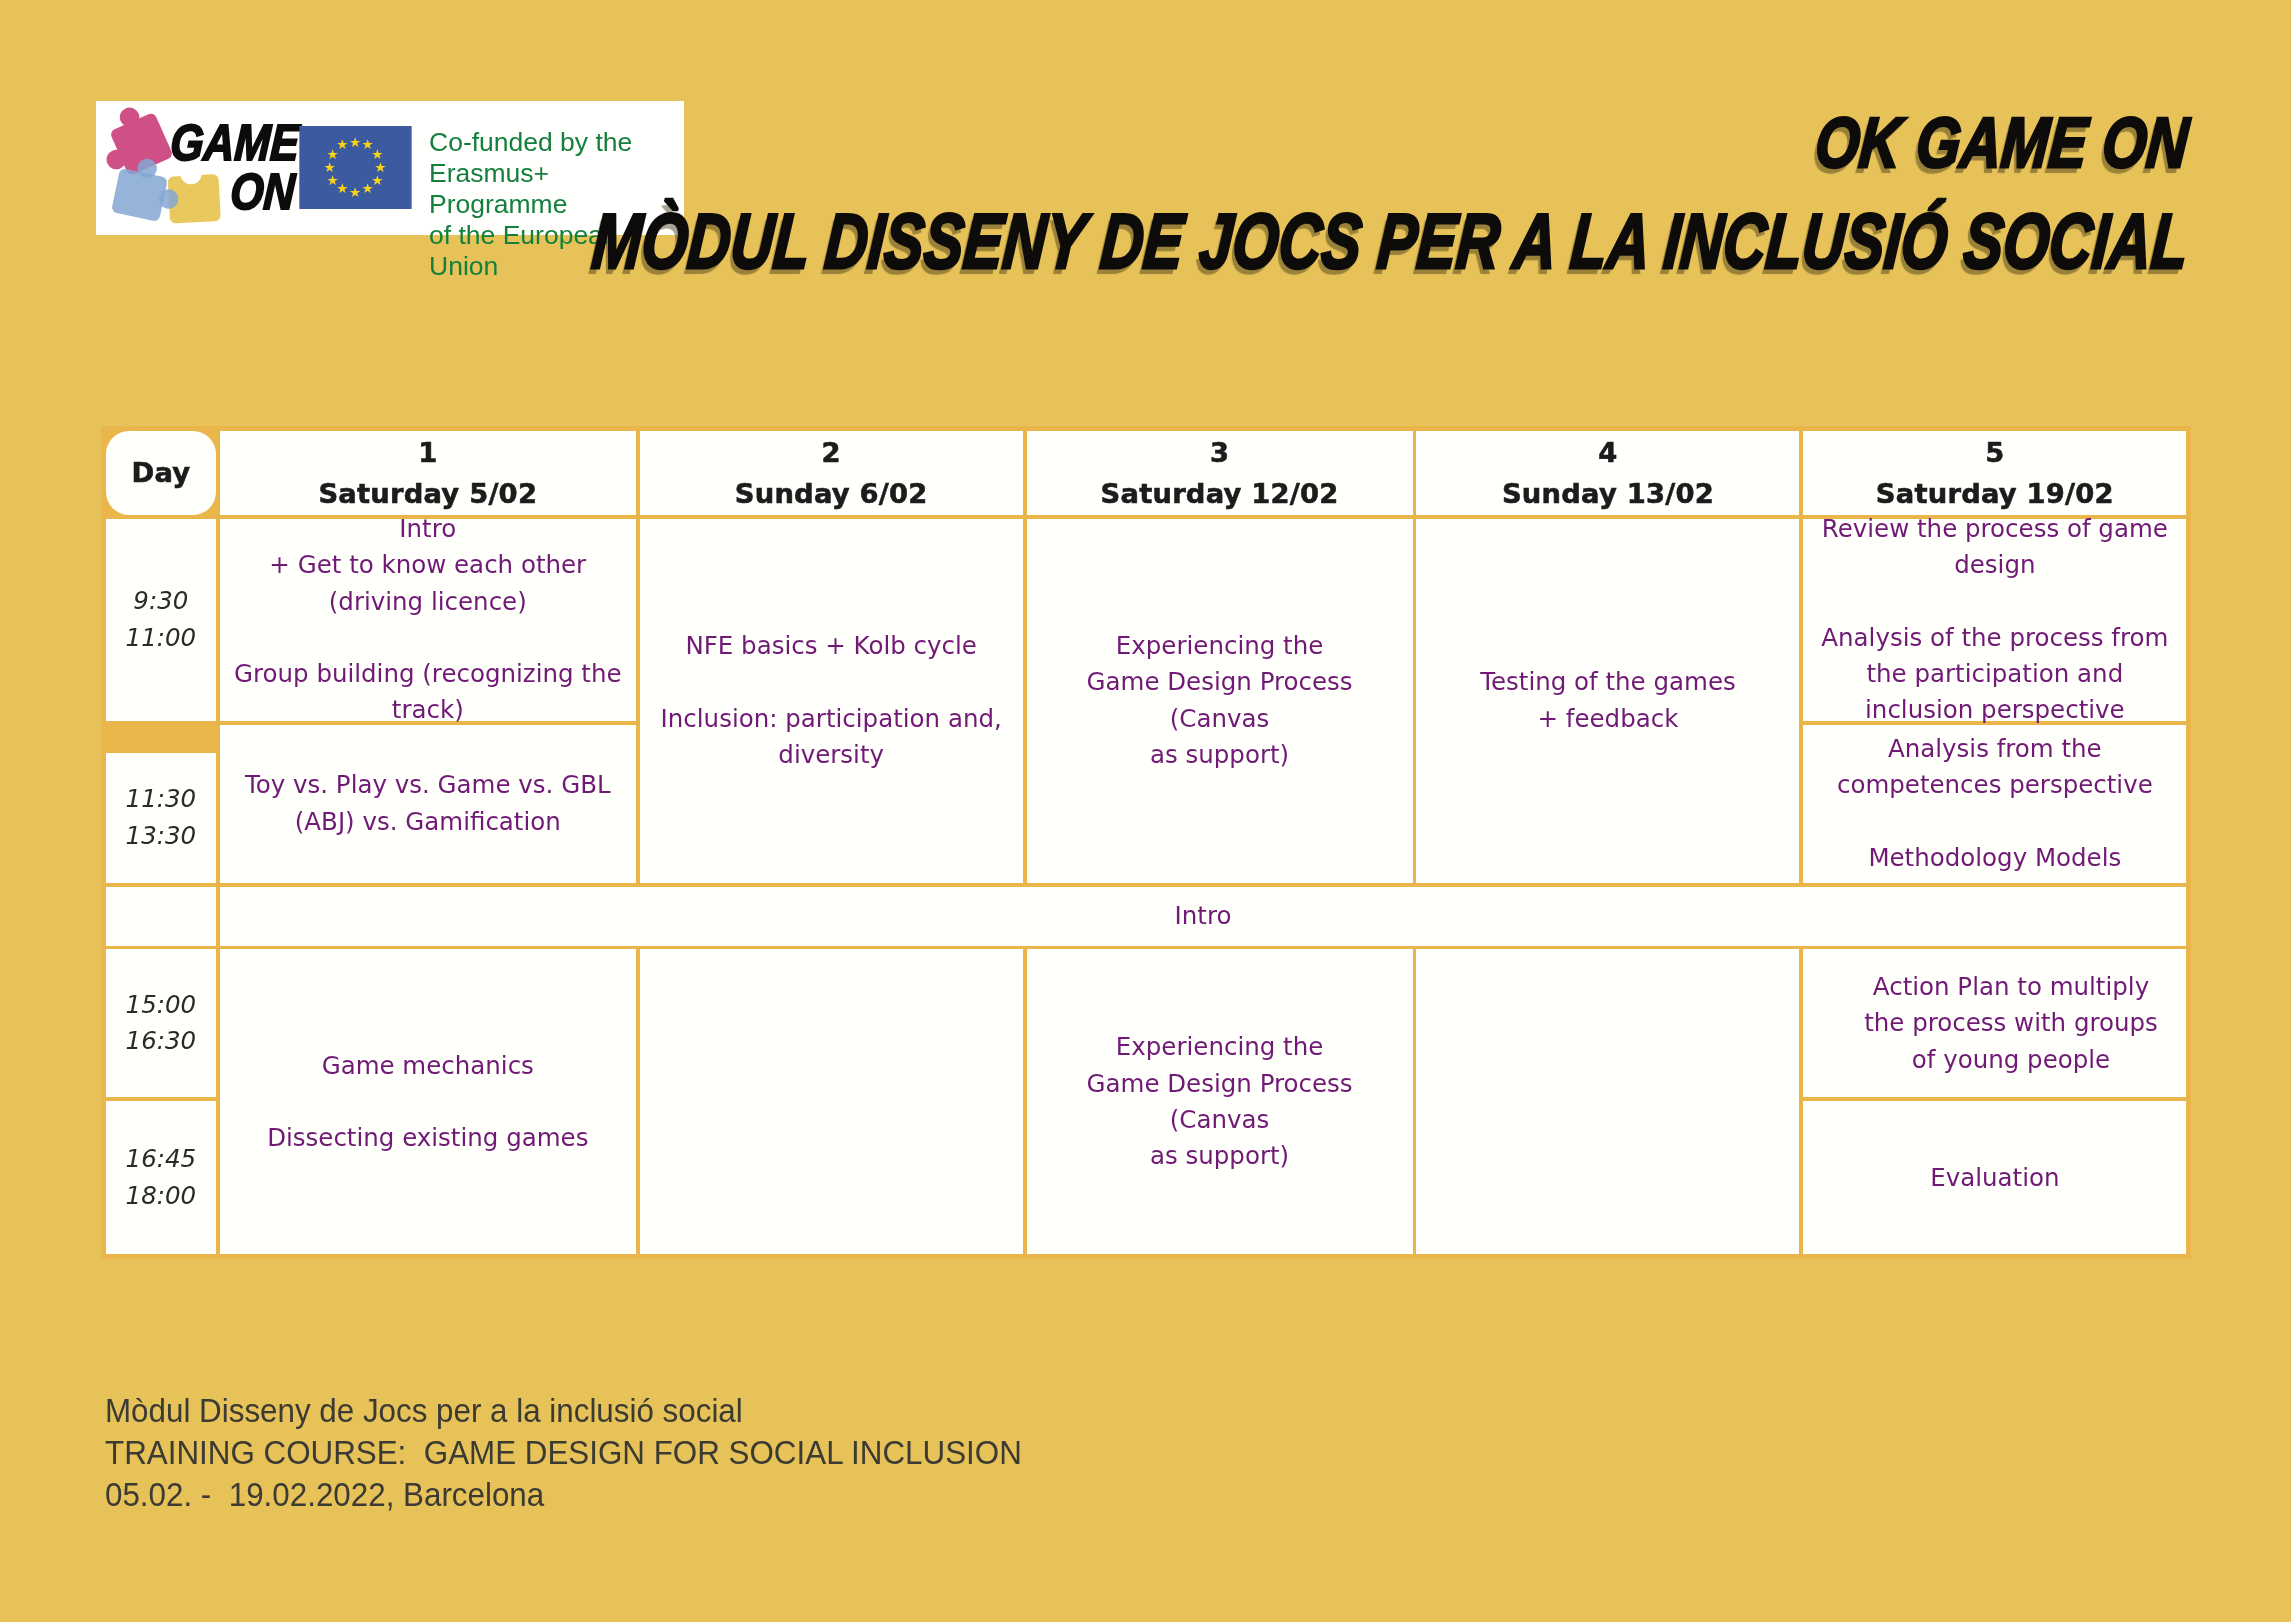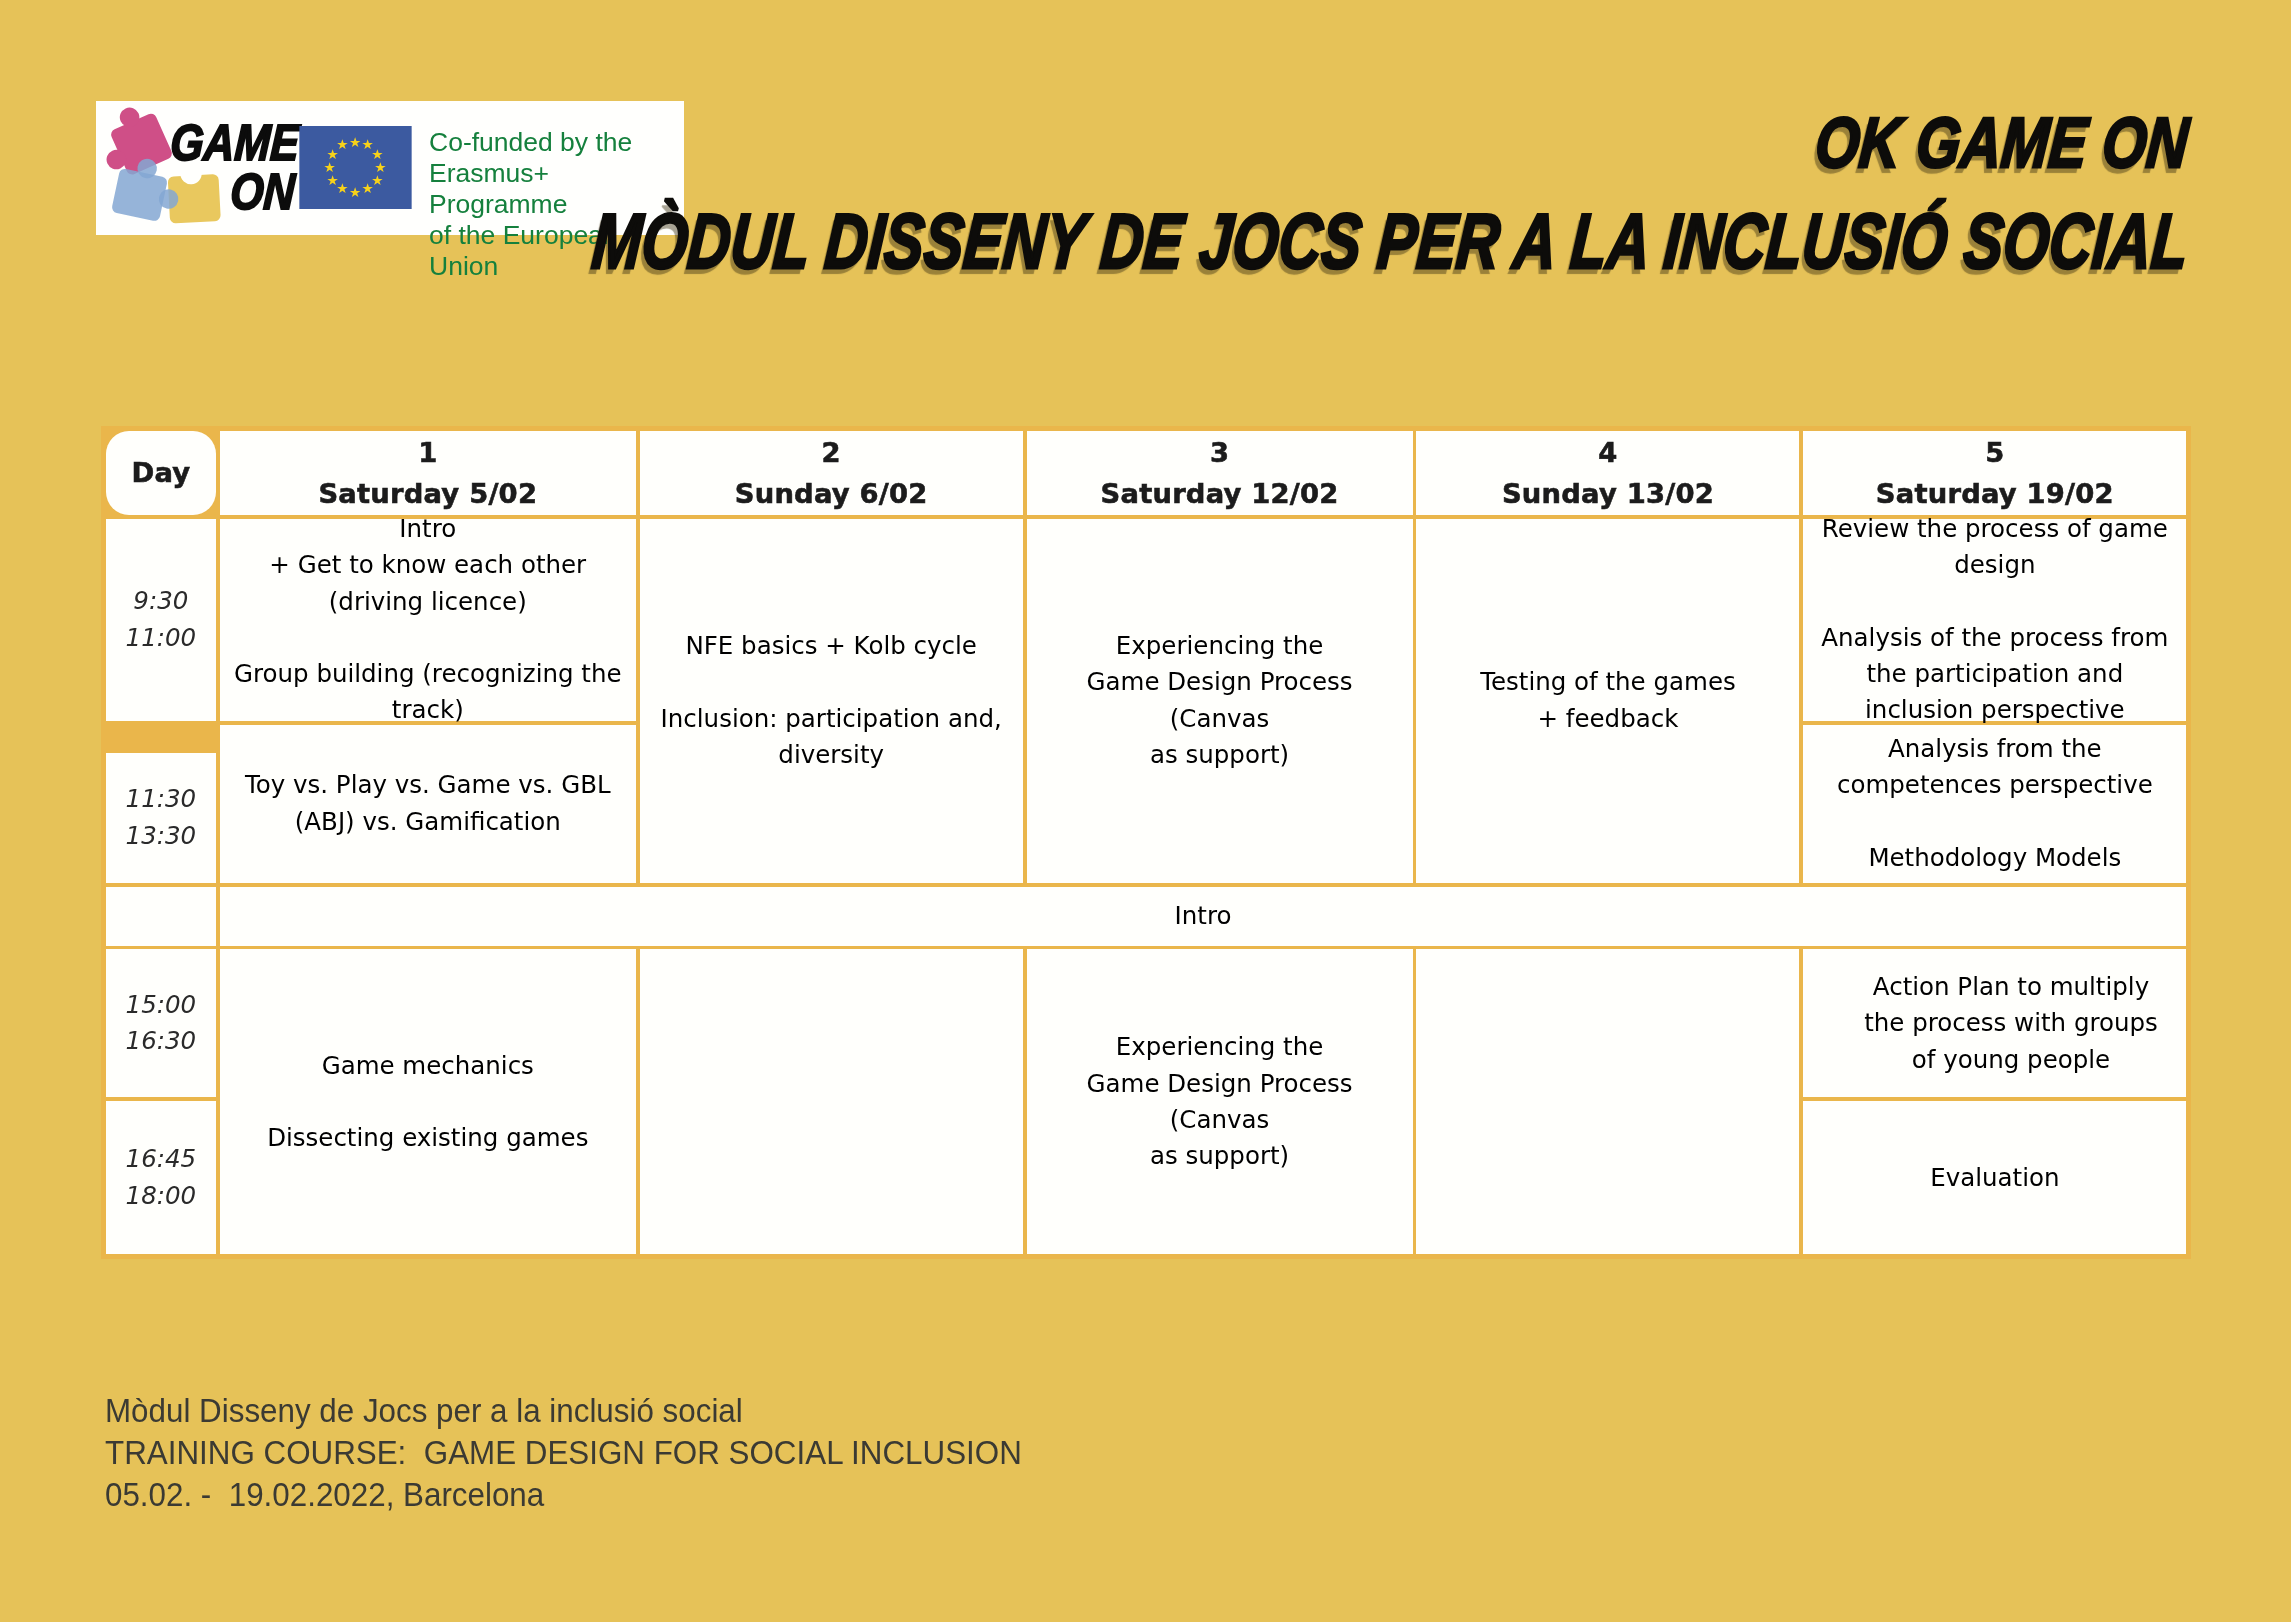--- a/index.html
+++ b/index.html
@@ -78,21 +78,21 @@
     grid-template-rows:84px 202px 158px 59px 148px 153px;
     gap:3.9px;
   }
   .cell{
     background:#fffffc;
     display:flex;align-items:center;justify-content:center;
     text-align:center;
     white-space:pre-line;
     padding:5.9px 13.7px;
     box-sizing:border-box;
-    color:#000000;
+    color:#701a75;
     font-size:24.5px;line-height:1.48;
   }
   .th{
     font-weight:bold;
     font-size:27.4px;line-height:1.5;
     color:#1c1c1c;
     -webkit-text-stroke:0.6px #1c1c1c;
     letter-spacing:0.2px;
   }
   .time{font-size:24.5px;line-height:1.5;color:#2a2a2a;font-style:italic;}

